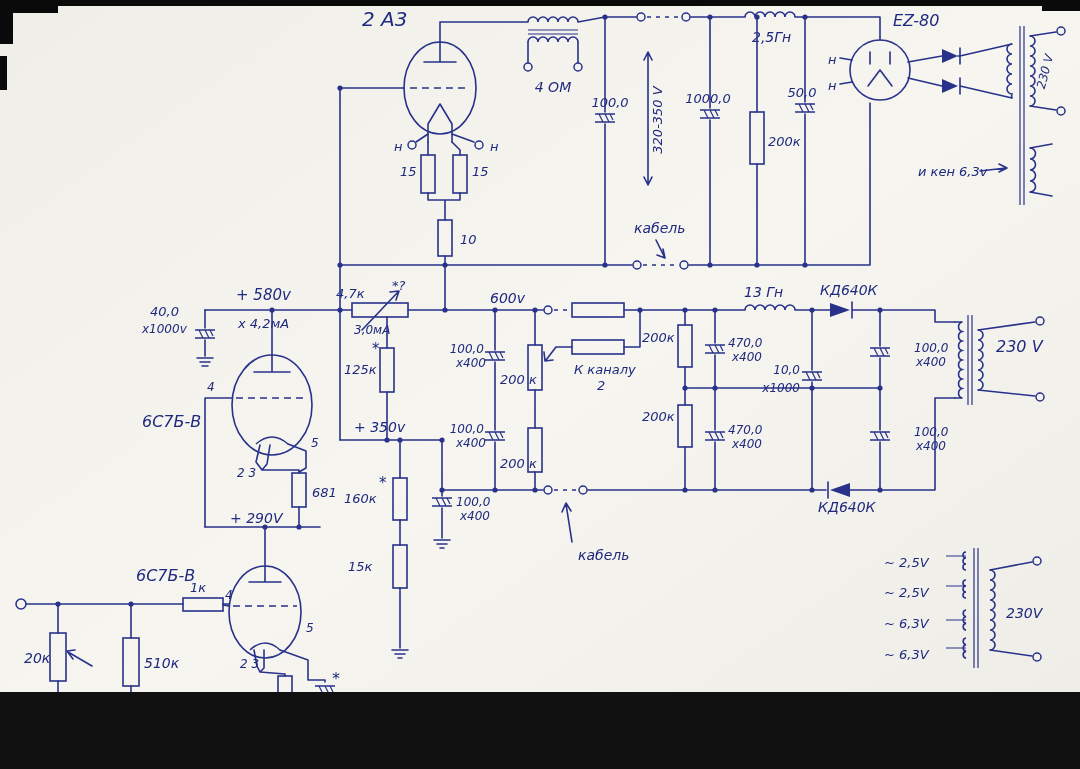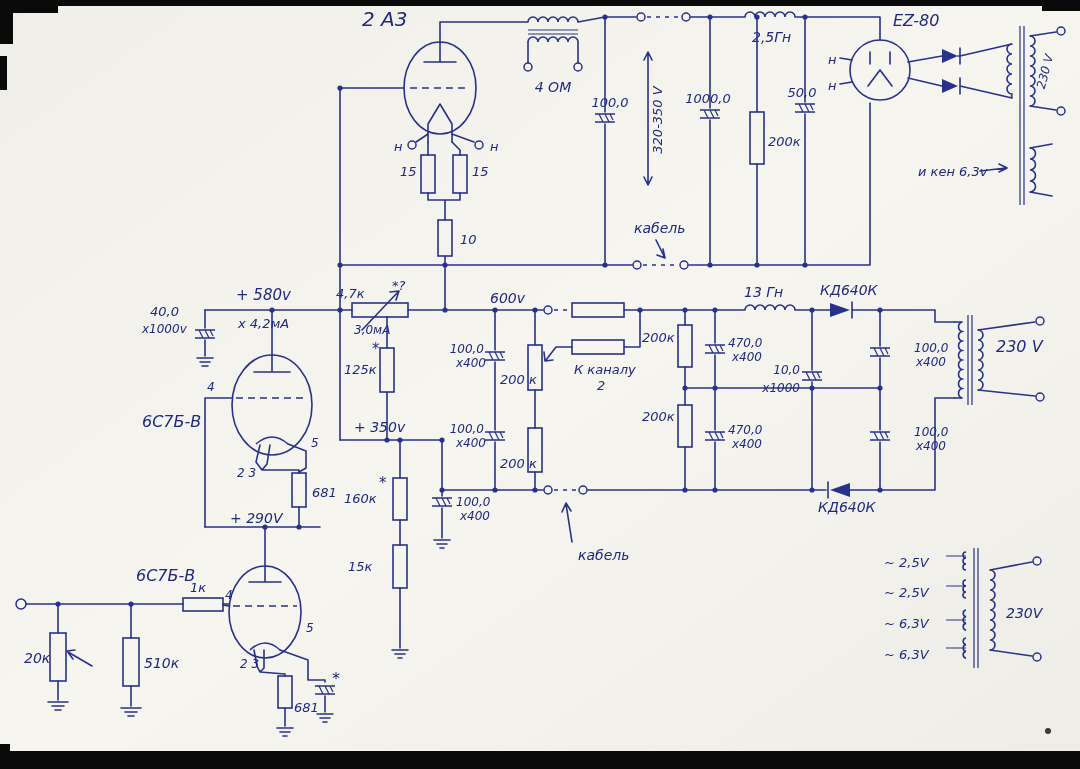--- a/index.html
+++ b/index.html
@@ -1,16 +1,16 @@
 <!DOCTYPE html>
 <html><head>
 <meta charset="utf-8">
 <style>
   html,body{margin:0;padding:0;background:#111;}
-  .page{position:relative;width:1080px;height:769px;overflow:hidden;background:#0a0a0a;}
+  .page{position:relative;width:1080px;height:692px;overflow:hidden;background:#0a0a0a;}
   svg{display:block;}
   .lbl{font-family:"DejaVu Sans",sans-serif;font-style:italic;fill:#1f2a7e;}
   .wire{stroke:#28328a;stroke-width:1.6;fill:none;stroke-linecap:round;stroke-linejoin:round;}
   .thin{stroke:#28328a;stroke-width:1.2;fill:none;}
   .comp{stroke:#28328a;stroke-width:1.6;fill:none;}
   .dash{stroke:#28328a;stroke-width:1.5;fill:none;stroke-dasharray:4 5;}
   .gdash{stroke:#28328a;stroke-width:1.5;fill:none;stroke-dasharray:7 5;}
   .dot{fill:#28328a;}
   .fillink{fill:#28328a;stroke:none;}
   .term{stroke:#28328a;stroke-width:1.5;fill:#f4f3ee;}

